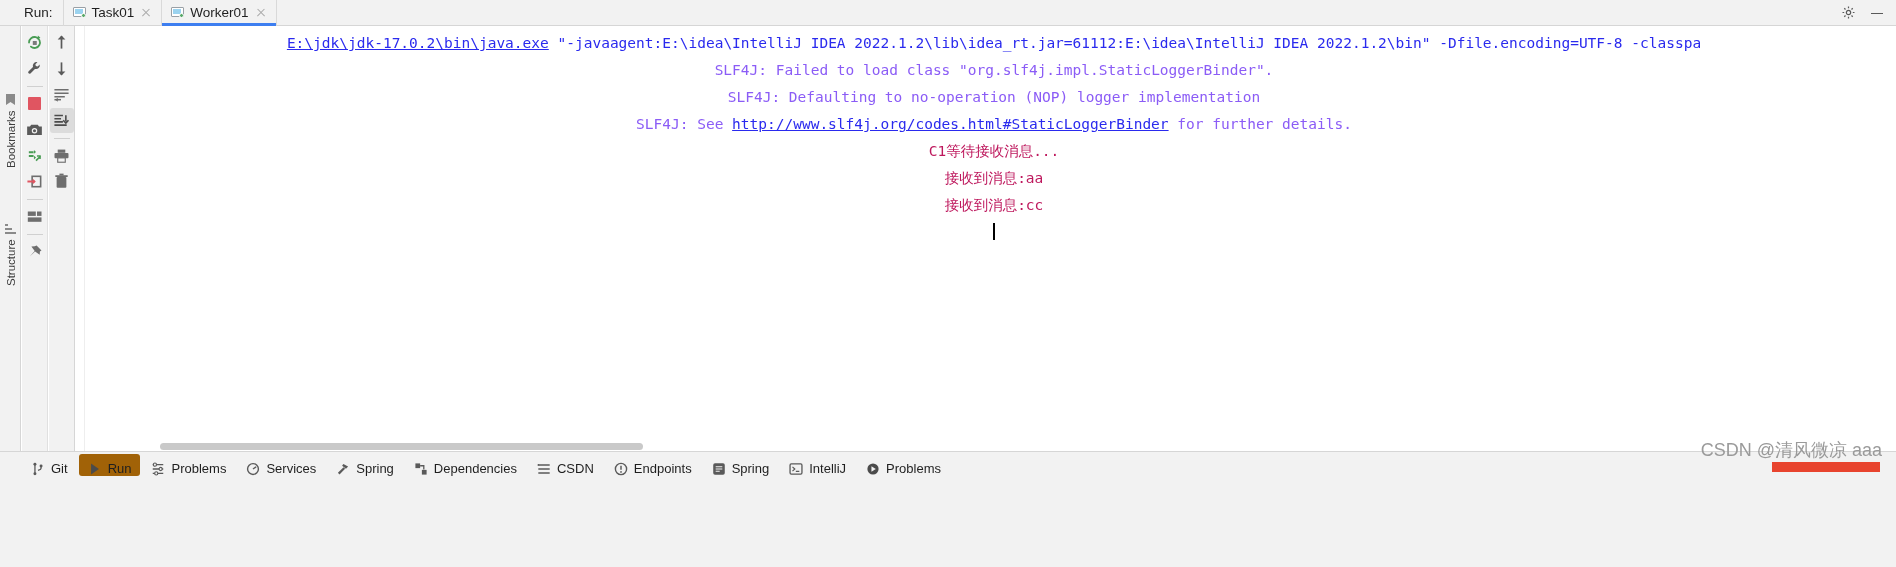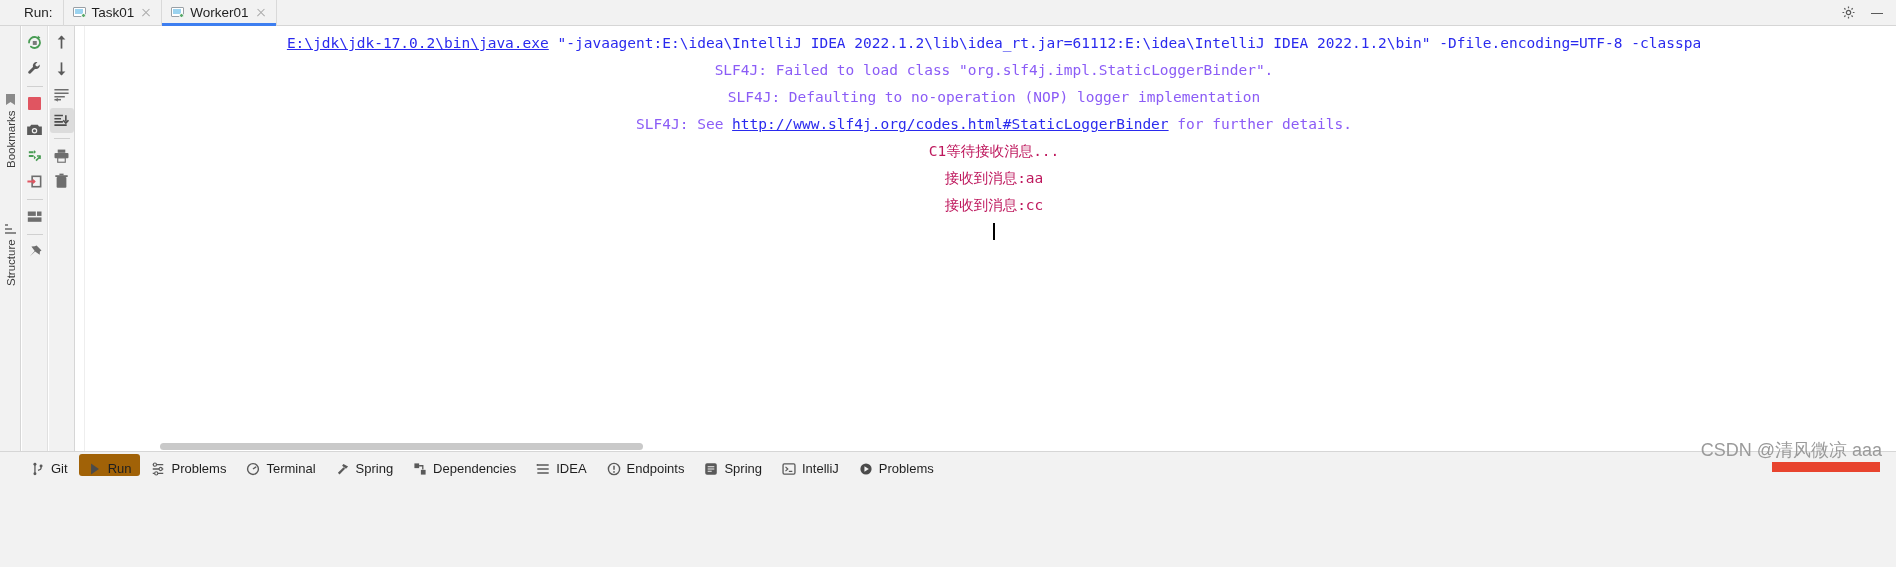--- a/index.html
+++ b/index.html
@@ -388,21 +388,21 @@
             <circle cx="11" cy="8" r="1.8" fill="#f2f2f2" stroke="#5a5a5a" stroke-width="1.3"></circle>
             <circle cx="6" cy="13" r="1.8" fill="#f2f2f2" stroke="#5a5a5a" stroke-width="1.3"></circle>
           </svg></span>
         <span>Problems</span>
       </div>
       <div class="sbitem">
         <span class="sbicon"><svg width="14" height="14" viewBox="0 0 16 16">
             <circle cx="8" cy="8" r="6.2" fill="none" stroke="#5a5a5a" stroke-width="1.6"></circle>
             <path d="M8 8l3.6-2.6" stroke="#5a5a5a" stroke-width="1.6"></path>
           </svg></span>
-        <span>Terminal</span>
+        <span>Services</span>
       </div>
       <div class="sbitem">
         <span class="sbicon"><svg width="14" height="14" viewBox="0 0 16 16">
             <path d="M2.2 12.4l6.4-6.4 1.8 1.8-6.4 6.4z" fill="#5a5a5a"></path>
             <path d="M8.4 2.2l5.4 3-2.4 2.6-4.4-3.4z" fill="#5a5a5a"></path>
           </svg></span>
         <span>Spring</span>
       </div>
       <div class="sbitem">
         <span class="sbicon"><svg width="14" height="14" viewBox="0 0 16 16">
@@ -410,21 +410,21 @@
             <rect x="9" y="9" width="5.4" height="5.4" fill="#5a5a5a"></rect>
             <path d="M7 4.3h4.2v4.2" fill="none" stroke="#5a5a5a" stroke-width="1.5"></path>
           </svg></span>
         <span>Dependencies</span>
       </div>
       <div class="sbitem">
         <span class="sbicon"><svg width="14" height="14" viewBox="0 0 16 16">
             <path d="M1.5 3.4h13M1.5 8h13M1.5 12.6h13" stroke="#5a5a5a" stroke-width="1.7"></path>
             <circle cx="1.6" cy="3.4" r="1" fill="#5a5a5a"></circle>
           </svg></span>
-        <span>IDEA</span>
+        <span>CSDN</span>
       </div>
       <div class="sbitem">
         <span class="sbicon"><svg width="14" height="14" viewBox="0 0 16 16">
             <circle cx="8" cy="8" r="6.4" fill="none" stroke="#5a5a5a" stroke-width="1.6"></circle>
             <path d="M8 4.2v4.6" stroke="#5a5a5a" stroke-width="1.7"></path>
             <circle cx="8" cy="11.3" r="1" fill="#5a5a5a"></circle>
           </svg></span>
         <span>Endpoints</span>
       </div>
       <div class="sbitem">

